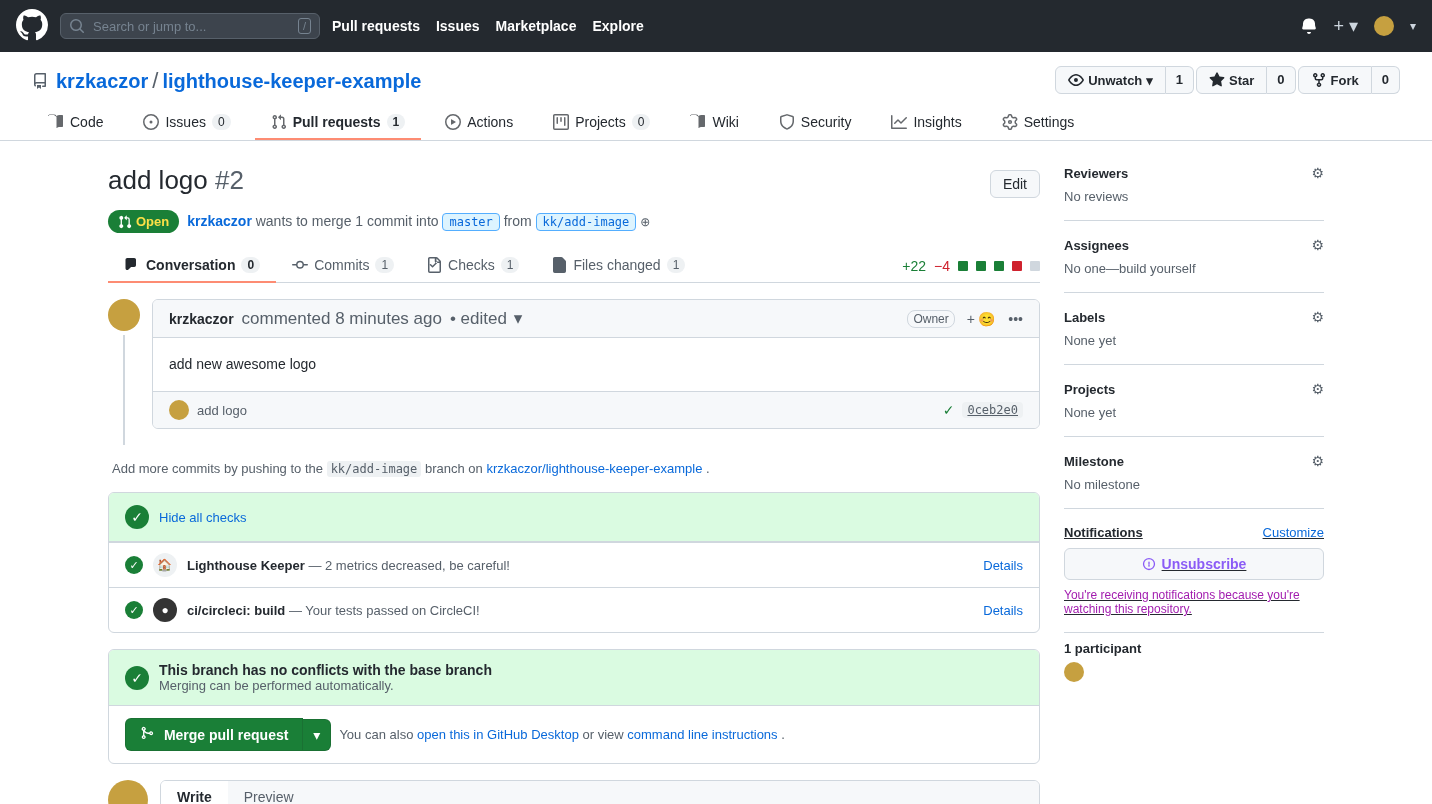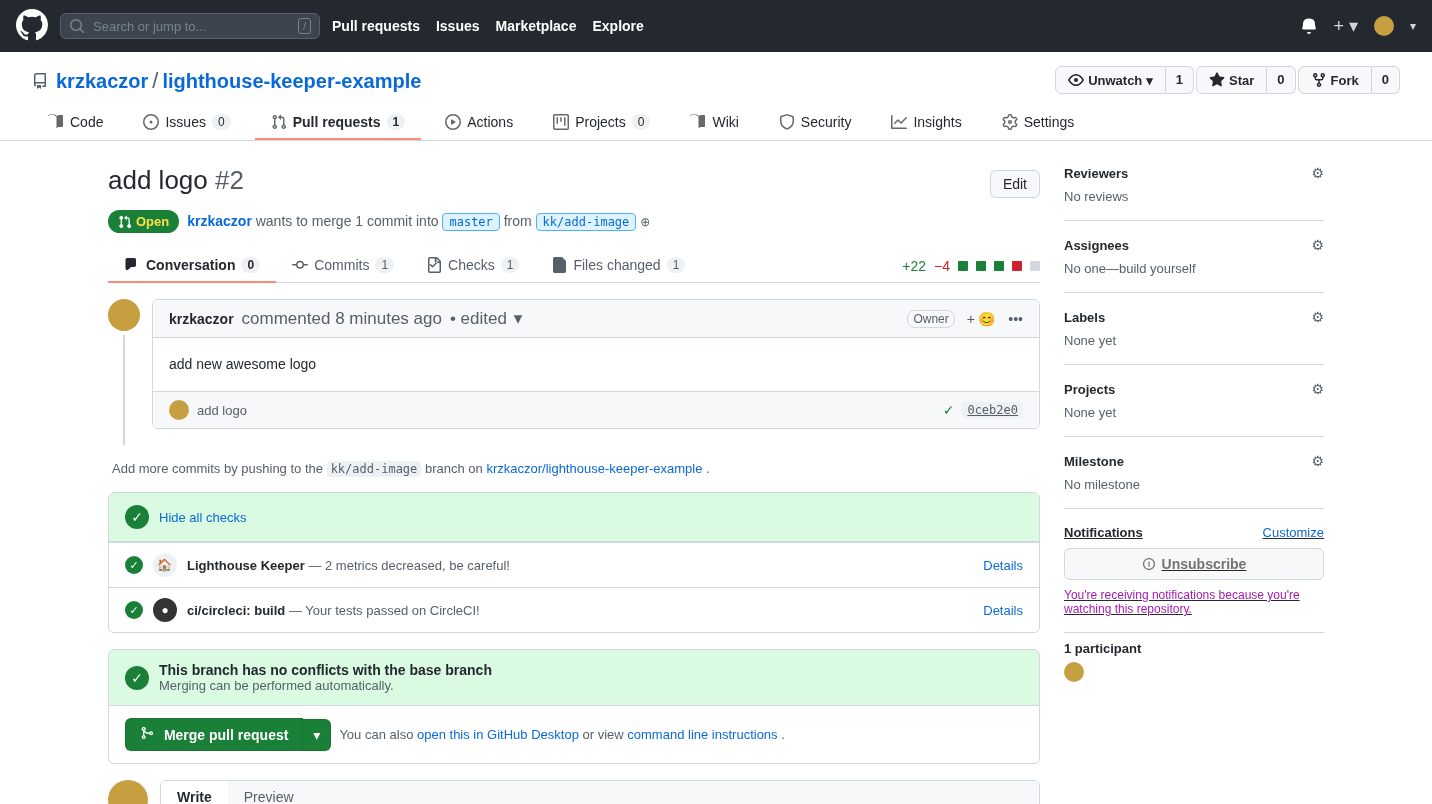--- a/index.html
+++ b/index.html
@@ -459,21 +459,21 @@
       display: flex;
       align-items: center;
       justify-content: center;
       gap: 6px;
       background: #f6f8fa;
       border: 1px solid #d0d7de;
       border-radius: 6px;
       padding: 7px 12px;
       font-size: 14px;
       cursor: pointer;
-      color: #737373;
+      color: #8b5cf6;
       font-weight: 600;
       margin-bottom: 8px;
     }
     .notifications-text { font-size: 12px; color: #a21caf; }
 
     .participant-section { margin-top: 8px; }
     .participant-title { font-size: 13px; font-weight: 600; margin-bottom: 6px; color: #24292f; }
     .participant-avatar { width: 20px; height: 20px; border-radius: 50%; background: #c6a040; display: inline-block; }
 
     

